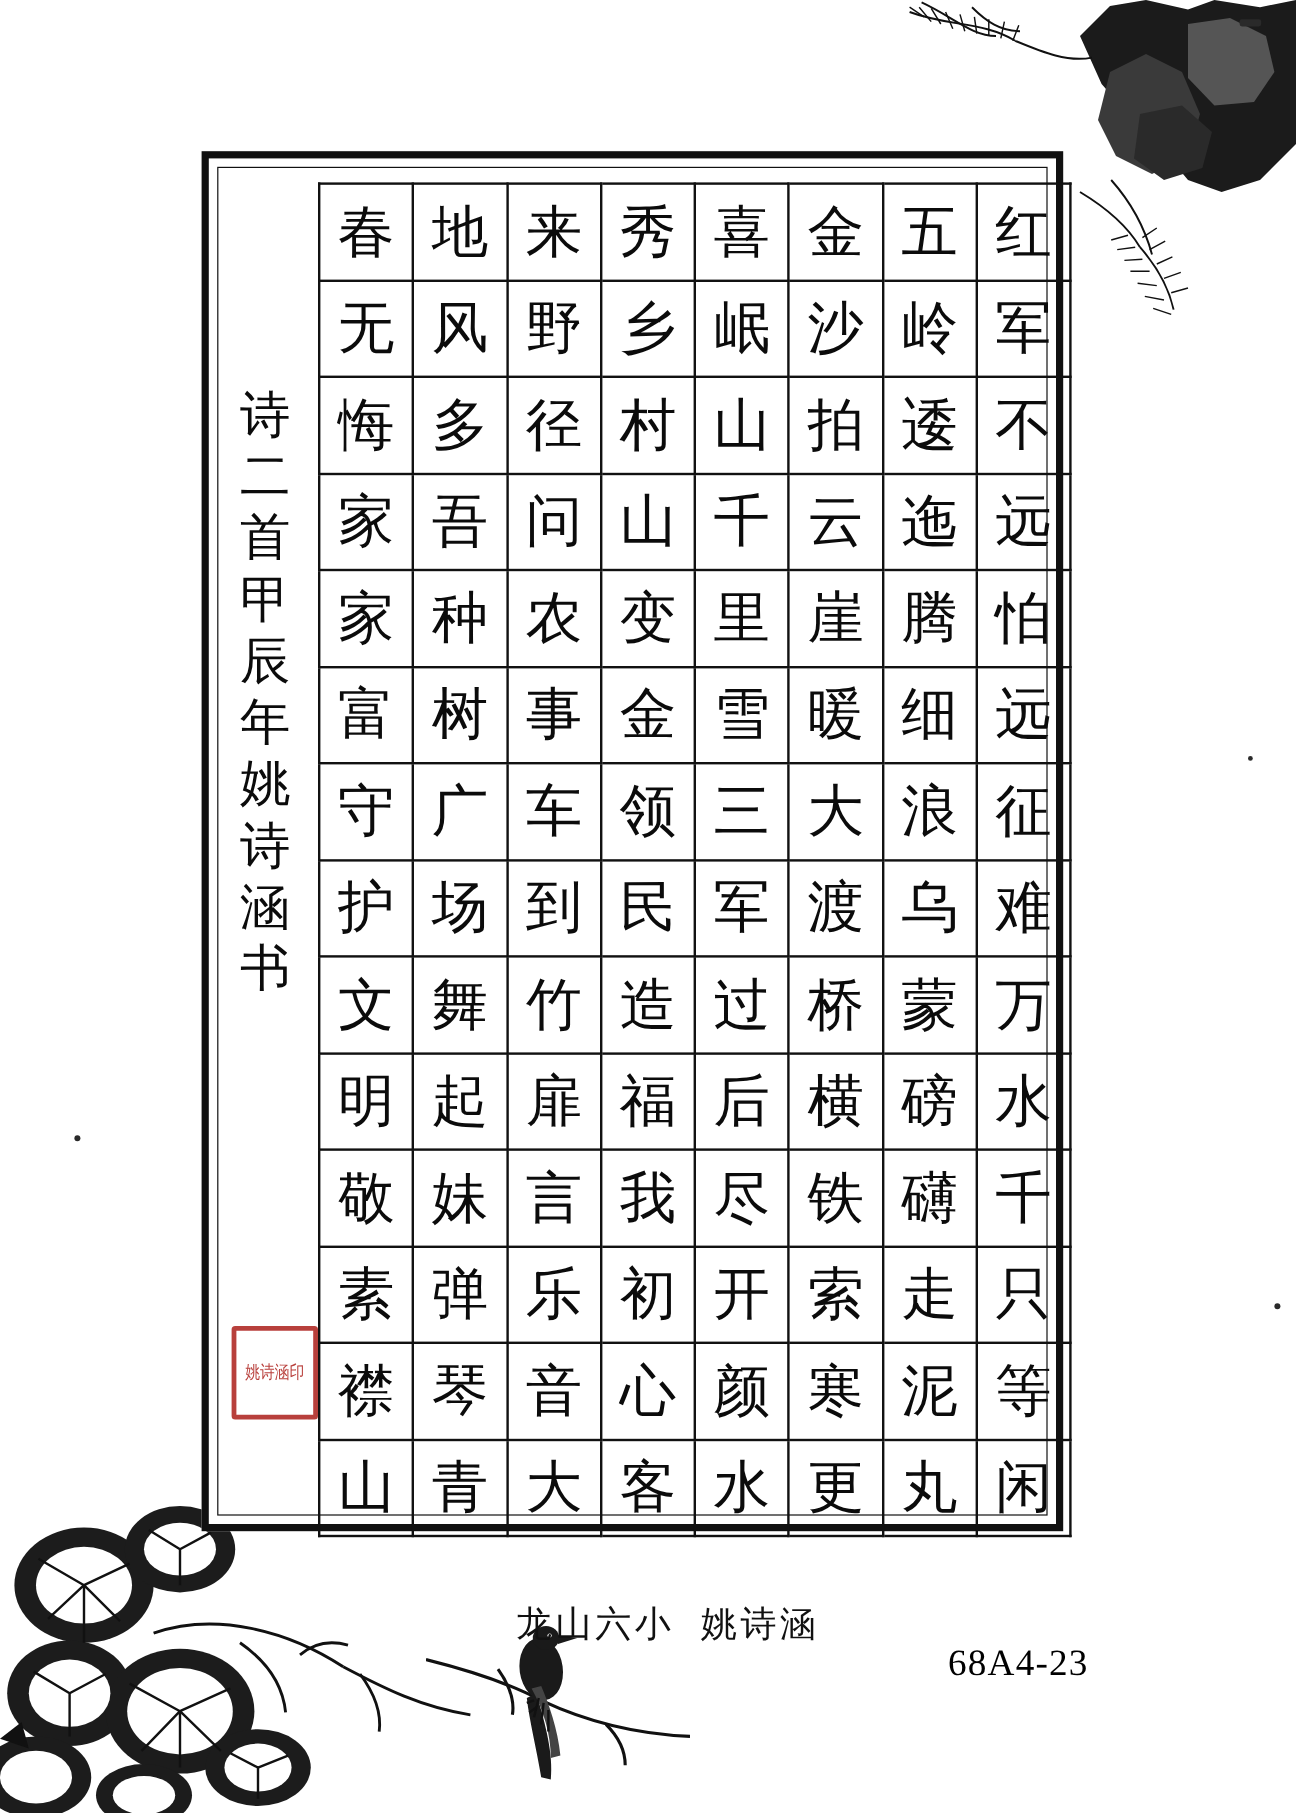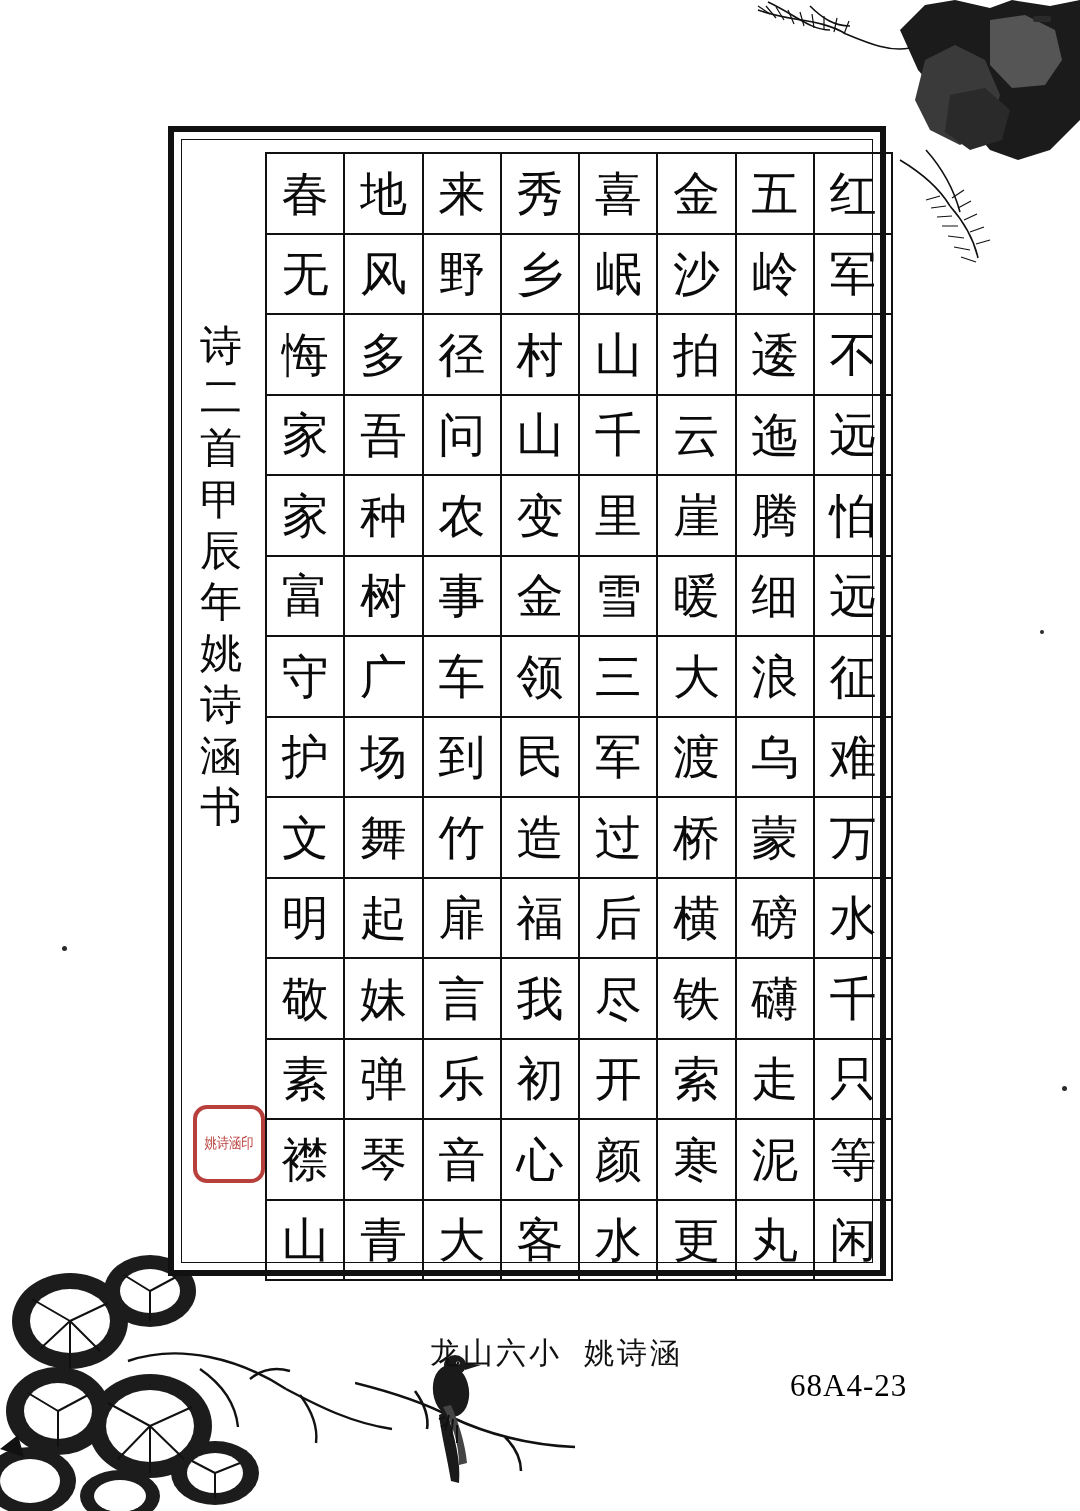--- a/index.html
+++ b/index.html
@@ -107,21 +107,21 @@
   }
 
   
   .seal {
     position: absolute;
     left: 193px;
     top: 1105px;
     width: 72px;
     height: 78px;
     border: 4px solid #b3302c;
-    border-radius: 14px;
+    border-radius: 3px;
     color: #b3302c;
     font-size: 15px;
     line-height: 1.05;
     display: flex;
     align-items: center;
     justify-content: center;
     letter-spacing: 0px;
     box-sizing: border-box;
     opacity: .92;
     font-family: "DejaVu Serif", "Liberation Serif", serif;

